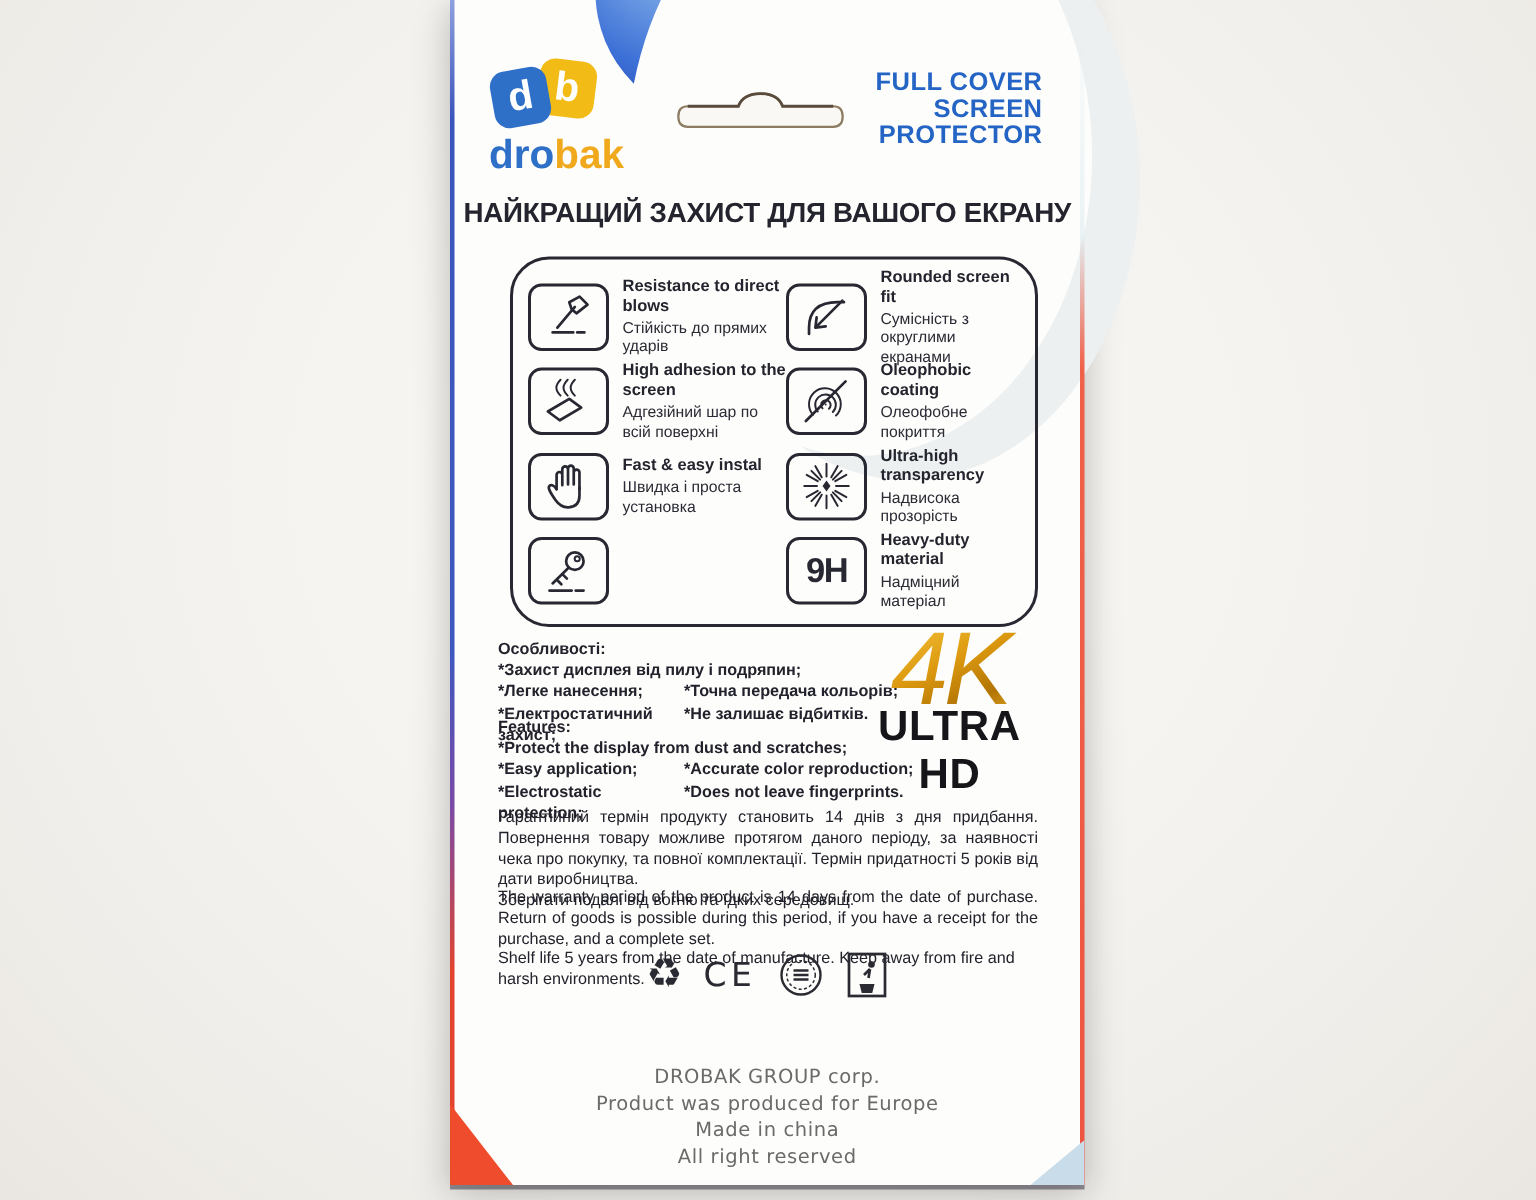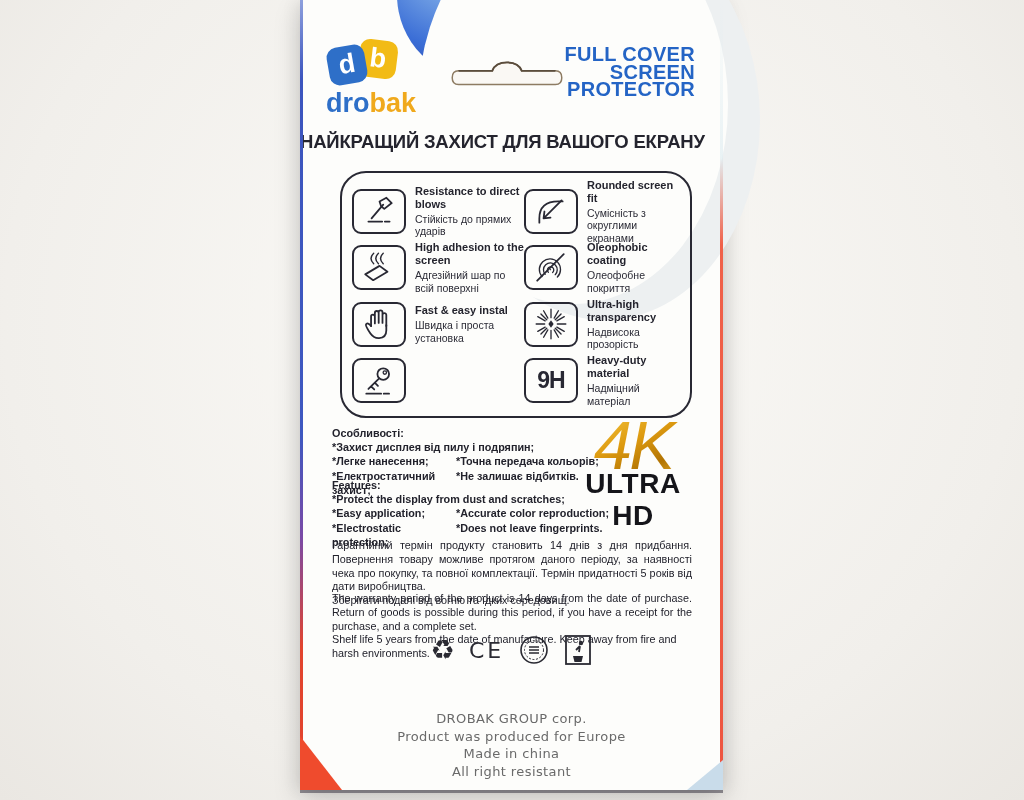--- a/index.html
+++ b/index.html
@@ -35,23 +35,23 @@
   
   .logo { position:absolute; left:26px; top:38px; width:110px; height:80px; }
   .logo-sq { position:absolute; width:38px; height:38px; border-radius:10px; color:#fff;
     font-weight:700; font-size:27px; line-height:36px; text-align:center; }
   .logo-sq.blue { left:2px; top:8px; background:#2e6fc8; transform:rotate(-10deg); z-index:1; }
   .logo-sq.yellow { left:33px; top:2px; background:#f2bb16; transform:rotate(7deg); }
   .logo-word { position:absolute; left:0px; top:50px; font-size:27px; font-weight:700; letter-spacing:0; }
   .logo-word .dro { color:#2e6fc8; } .logo-word .bak { color:#f0a91c; }
   
   .tagline { position:absolute; right:28px; top:46px; text-align:right;
-    color:#2464c5; font-weight:700; font-size:20px; line-height:17.5px; letter-spacing:.3px; }
-  
-  .main-title { position:absolute; left:0; right:0; top:131px; text-align:left;
+    color:#2464c5; font-weight:700; font-size:17px; line-height:17.5px; letter-spacing:.3px; }
+  
+  .main-title { position:absolute; left:0; right:0; top:131px; text-align:center;
     font-size:18.5px; font-weight:700; color:#24242e; letter-spacing:-.2px; }
   
   .feature-frame { position:absolute; left:40px; top:171px; width:352px; height:247px;
     border:2.4px solid #282833; border-radius:26px; padding:10px 4px 6px 10px;
     display:grid; grid-template-columns:172px 160px; grid-auto-rows:56.5px; align-items:center; }
   .cell { display:flex; align-items:center; gap:9px; }
   .icon-box { flex:0 0 auto; width:54px; height:45px; border:2px solid #282833; border-radius:9px;
     display:flex; align-items:center; justify-content:center; }
   .icon-box svg { width:36px; height:36px; }
   .icon-box .nine-h { font-size:23px; font-weight:600; color:#282833; letter-spacing:-1px; }
@@ -281,21 +281,21 @@
         <path d="M9 22 h10 l-1.5 6 h-7 z" fill="#2a2a32"></path>
         <circle cx="17" cy="9" r="2.2" fill="#2a2a32"></circle>
         <path d="M16 12 l-4 4 M16 12 l-1 6" stroke="#2a2a32" stroke-width="1.8" fill="none"></path>
       </svg>
     </div>
 
     <div class="footer">
       <div>DROBAK GROUP corp.</div>
       <div>Product was produced for Europe</div>
       <div>Made in china</div>
-      <div>All right resistant</div>
+      <div>All right reserved</div>
     </div>
 
     <div class="edge-left"></div>
     <div class="edge-right"></div>
     <div class="corner-bl"></div>
     <div class="corner-br"></div>
   </div>
 </div>
 
 </body></html>

